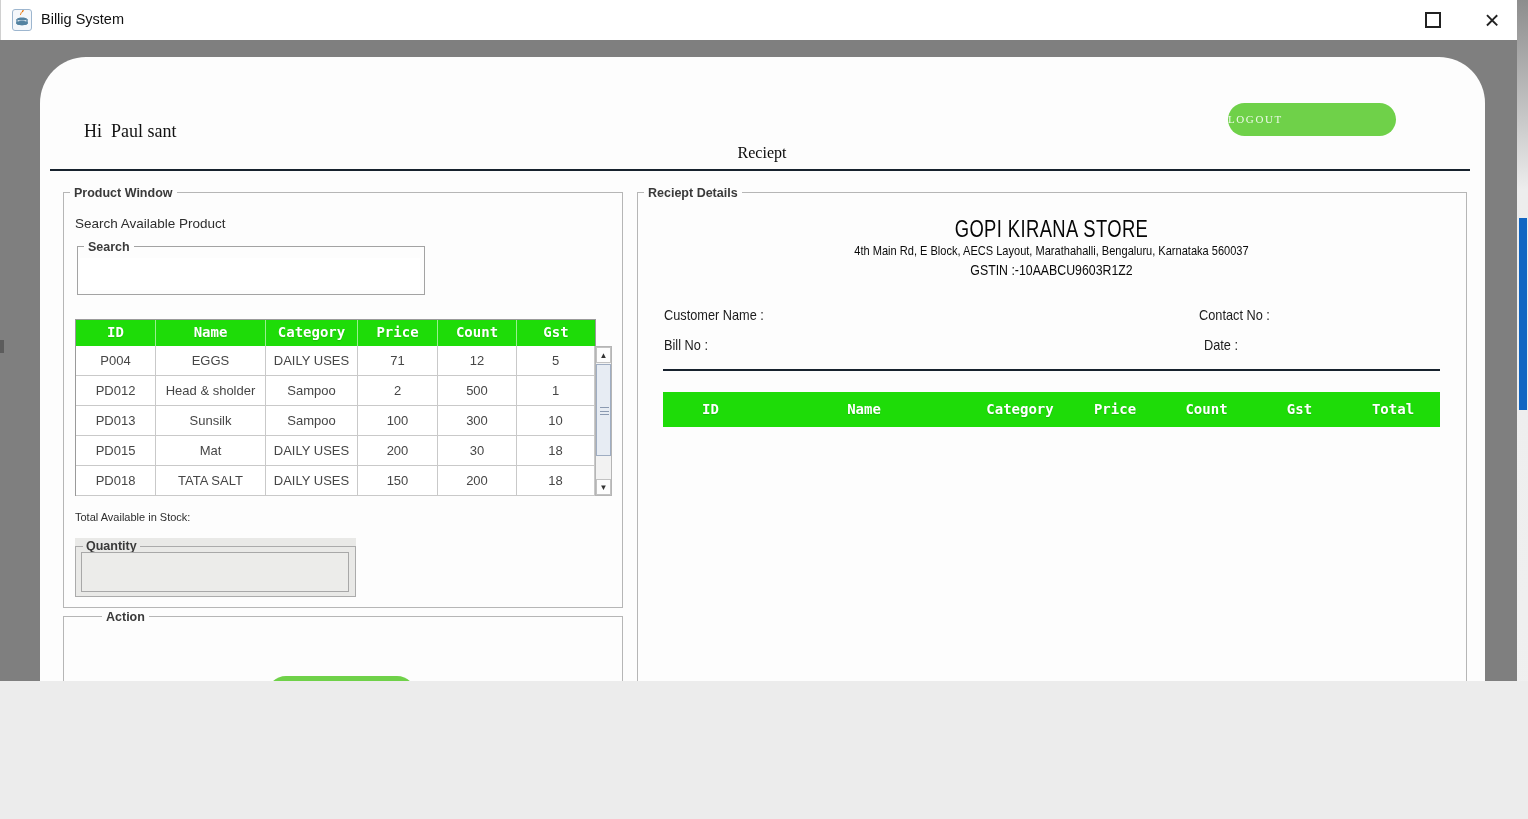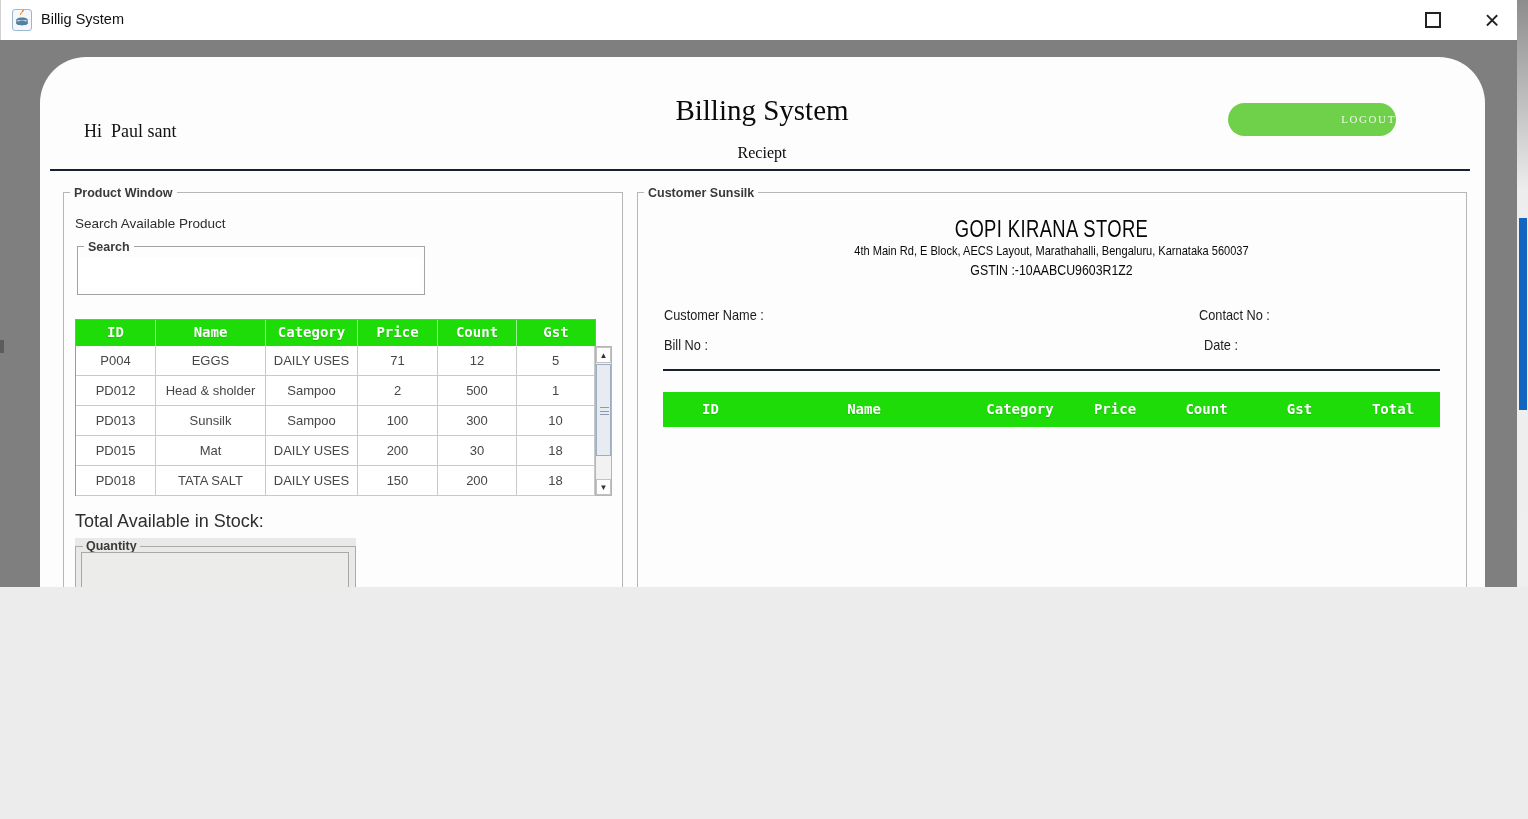--- a/index.html
+++ b/index.html
@@ -1,17 +1,17 @@
 <!DOCTYPE html>
 <html><head>
 <meta charset="utf-8">
 <style>
   html,body{margin:0;padding:0;background:#ececec;}
   *{box-sizing:border-box;}
-  .stage{position:relative;width:1528px;height:587px;overflow:hidden;font-family:"Liberation Sans",sans-serif;background:#fde047;}
+  .stage{position:relative;width:1528px;height:681px;overflow:hidden;font-family:"Liberation Sans",sans-serif;background:#fde047;}
 
   
   .titlebar{position:absolute;left:0;top:0;width:1517px;height:40px;background:#ffffff;border-left:1px solid #d0d0d0;}
   .title-icon{position:absolute;left:11px;top:9px;width:20px;height:22px;border:1px solid #9db6cf;background:#f4f7fb;border-radius:3px;}
   .title-text{position:absolute;left:40px;top:11px;font-size:14.5px;color:#101010;white-space:pre;}
   .btn-min-hit{position:absolute;left:1348px;top:0;width:52px;height:40px;}
   .btn-max{position:absolute;left:1424px;top:12px;width:16px;height:16px;border:2px solid #222;background:#fff;}
   .btn-close{position:absolute;left:1474px;top:4px;width:34px;height:34px;font-size:26px;line-height:32px;text-align:center;color:#222;font-weight:300;}
 
   
@@ -23,31 +23,31 @@
   .side-blue{position:absolute;left:1519px;top:218px;width:8px;height:192px;background:#1266c2;}
   .left-artifact{position:absolute;left:0;top:340px;width:4px;height:13px;background:#5c5c5c;}
 
   
   .panel{position:absolute;left:40px;top:57px;width:1445px;height:738px;background:#fdfdfd;border-radius:46px;}
 
   
   .greeting{position:absolute;left:84px;top:121px;font-family:"Liberation Serif",serif;font-size:18px;color:#111;white-space:pre;}
   .app-title{position:absolute;left:597px;top:94px;width:330px;text-align:center;font-family:"Liberation Serif",serif;font-size:29px;color:#0a0a0a;}
   .app-subtitle{position:absolute;left:597px;top:144px;width:330px;text-align:center;font-family:"Liberation Serif",serif;font-size:16px;color:#0a0a0a;}
-  .logout-btn{position:absolute;left:1228px;top:103px;width:168px;height:33px;border-radius:17px;background:#6fd149;color:rgba(255,255,255,.88);font-family:"Liberation Serif",serif;font-size:11px;letter-spacing:1.6px;text-align:right;line-height:33px;cursor:pointer;}
+  .logout-btn{position:absolute;left:1228px;top:103px;width:168px;height:33px;border-radius:17px;background:#6fd149;color:rgba(255,255,255,.88);font-family:"Liberation Serif",serif;font-size:11px;letter-spacing:1.6px;text-align:left;line-height:33px;cursor:pointer;}
   .header-rule{position:absolute;left:50px;top:169px;width:1420px;height:2px;background:#18222e;}
 
   
   .group{position:absolute;border:1px solid #b6b6b6;background:transparent;}
   .group-label{position:absolute;font-size:12.5px;font-weight:bold;color:#3a3a3a;background:#fdfdfd;padding:0 4px;line-height:14px;}
 
   
   .search-heading{position:absolute;left:75px;top:216px;font-size:13.5px;color:#2e2e2e;}
   .search-input{position:absolute;left:80px;top:258px;width:340px;height:32px;border:none;outline:none;background:#fff;font-size:14px;color:#222;}
-  .stock-label{position:absolute;left:75px;top:511px;font-size:18px;color:#2e2e2e;}
+  .stock-label{position:absolute;left:75px;top:511px;font-size:11px;color:#2e2e2e;}
 
   .qty-wrap{position:absolute;left:75px;top:538px;width:281px;height:59px;background:#e9e9e7;}
   .qty-border{position:absolute;left:0;top:8px;right:0;bottom:0;border:1px solid #ababab;}
   .qty-label{position:absolute;left:8px;top:1px;font-size:12.5px;font-weight:bold;color:#3a3a3a;background:#e9e9e7;padding:0 3px;}
   .qty-input{position:absolute;left:6px;top:14px;width:268px;height:40px;border:1px solid #a8a8a8;background:#ececea;outline:none;font-size:14px;color:#222;}
 
   
   .ptable{position:absolute;left:75px;top:319px;width:537px;}
   .ptable .hrow{display:flex;height:27px;background:#1edc08;border:1px solid #9a9a9a;border-bottom:none;width:521px;}
   .ptable .hcell{font-family:"DejaVu Sans Mono",monospace;font-weight:bold;font-size:14px;color:#fff;text-align:center;line-height:25px;border-right:1px solid rgba(255,255,255,.55);text-shadow:0 1px 1px rgba(0,0,0,.15);}
@@ -106,21 +106,20 @@
     </div>
     <span class="title-text">Billig System</span>
     <div class="btn-min-hit"></div>
     <div class="btn-max"></div>
     <div class="btn-close">×</div>
   </div>
 
   <div class="panel"></div>
 
   <span class="greeting">Hi  Paul sant</span>
-  <div class="app-title">Billing System</div>
   <div class="app-subtitle">Reciept</div>
   <div class="logout-btn">LOGOUT</div>
   <div class="header-rule"></div>
 
   <div class="group" style="left:63px;top:192px;width:560px;height:416px;"></div>
   <span class="group-label" style="left:70px;top:186px;">Product Window</span>
 
   <span class="search-heading">Search Available Product</span>
 
   <div class="group" style="left:77px;top:246px;width:348px;height:49px;border-color:#a3a3a3;"></div>
@@ -193,21 +192,21 @@
     <div class="qty-border"></div>
     <span class="qty-label">Quantity</span>
     <input class="qty-input" type="text" value="" style="">
   </div>
 
   <div class="group" style="left:63px;top:616px;width:560px;height:157px;"></div>
   <span class="group-label" style="left:70px;top:610px;margin-left:32px;">Action</span>
   <div class="pill-btn" style="left:267px;width:149px;">Total</div>
 
   <div class="group" style="left:637px;top:192px;width:830px;height:581px;"></div>
-  <span class="group-label" style="left:644px;top:186px;">Customer Sunsilk</span>
+  <span class="group-label" style="left:644px;top:186px;">Reciept Details</span>
 
   <div class="store-name">GOPI KIRANA STORE</div>
   <div class="store-address">4th Main Rd, E Block, AECS Layout, Marathahalli, Bengaluru, Karnataka 560037</div>
   <div class="store-gstin">GSTIN :-10AABCU9603R1Z2</div>
 
   <span class="cust-label cond" style="left:664px;top:306px;">Customer Name :</span>
   <span class="cust-label cond" style="left:1199px;top:306px;">Contact No :</span>
   <span class="cust-label cond" style="left:664px;top:336px;">Bill No :</span>
   <span class="cust-label cond" style="left:1204px;top:336px;">Date :</span>
 

